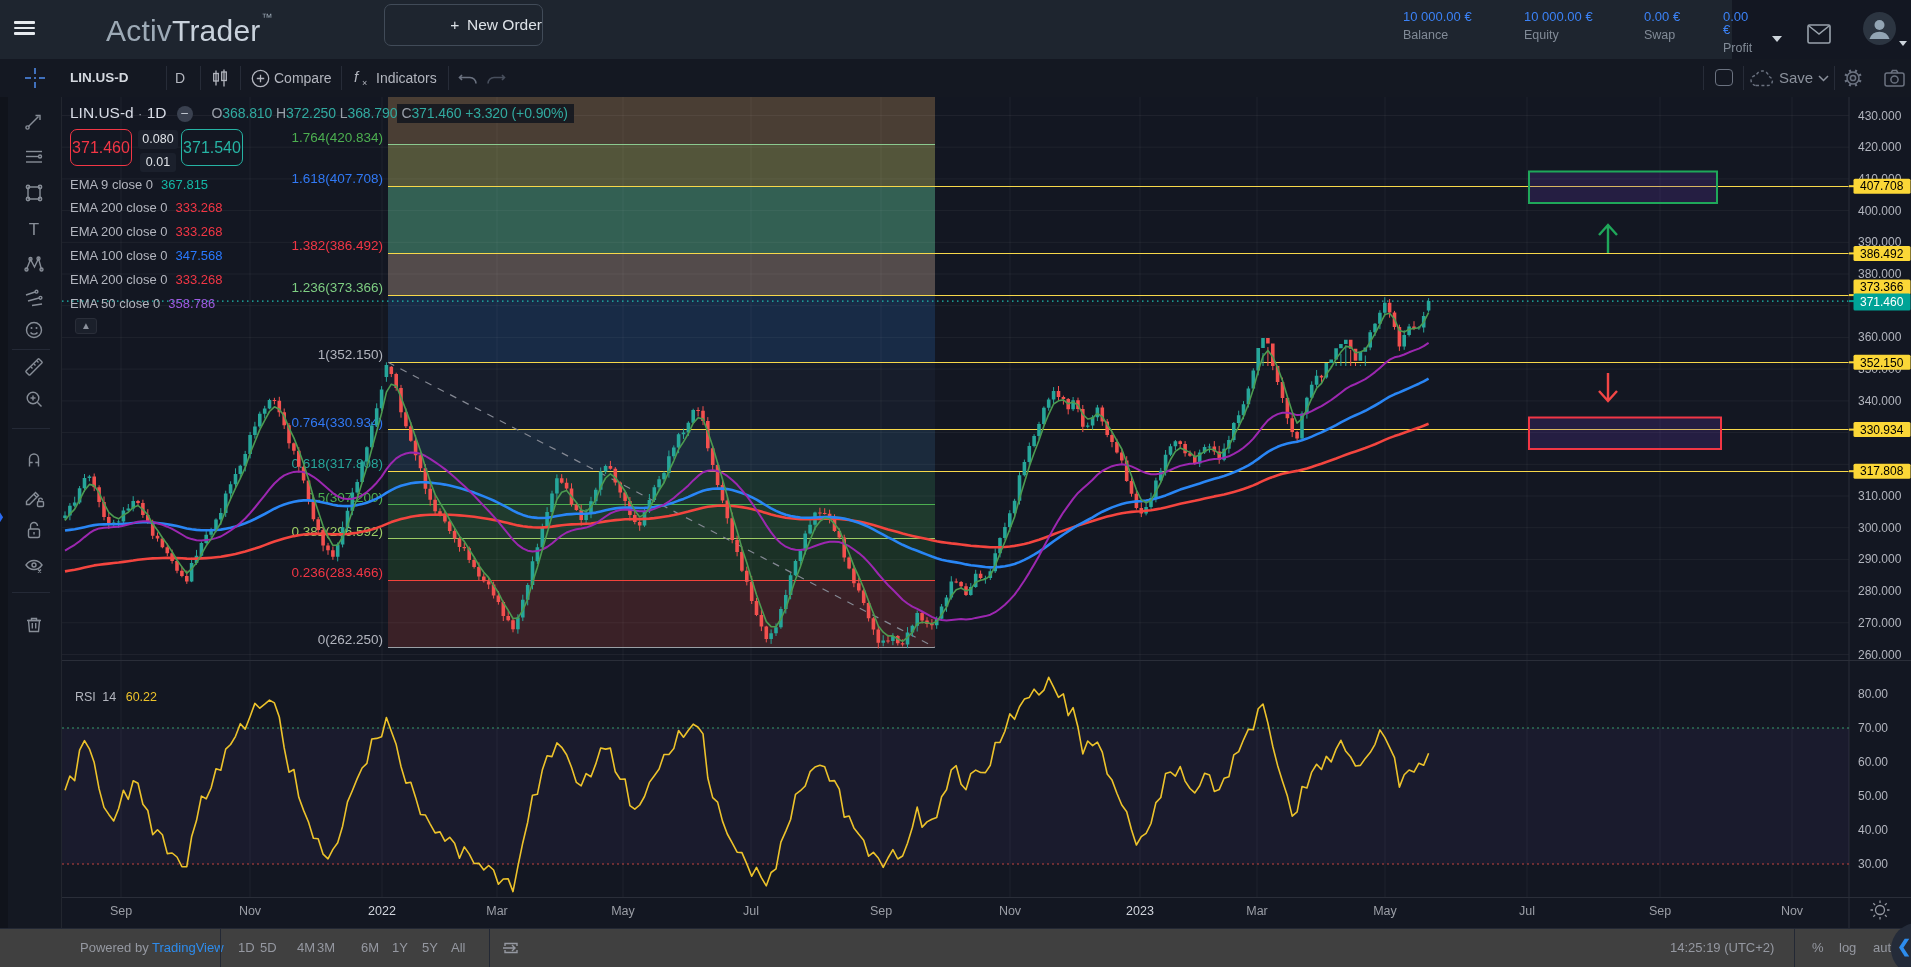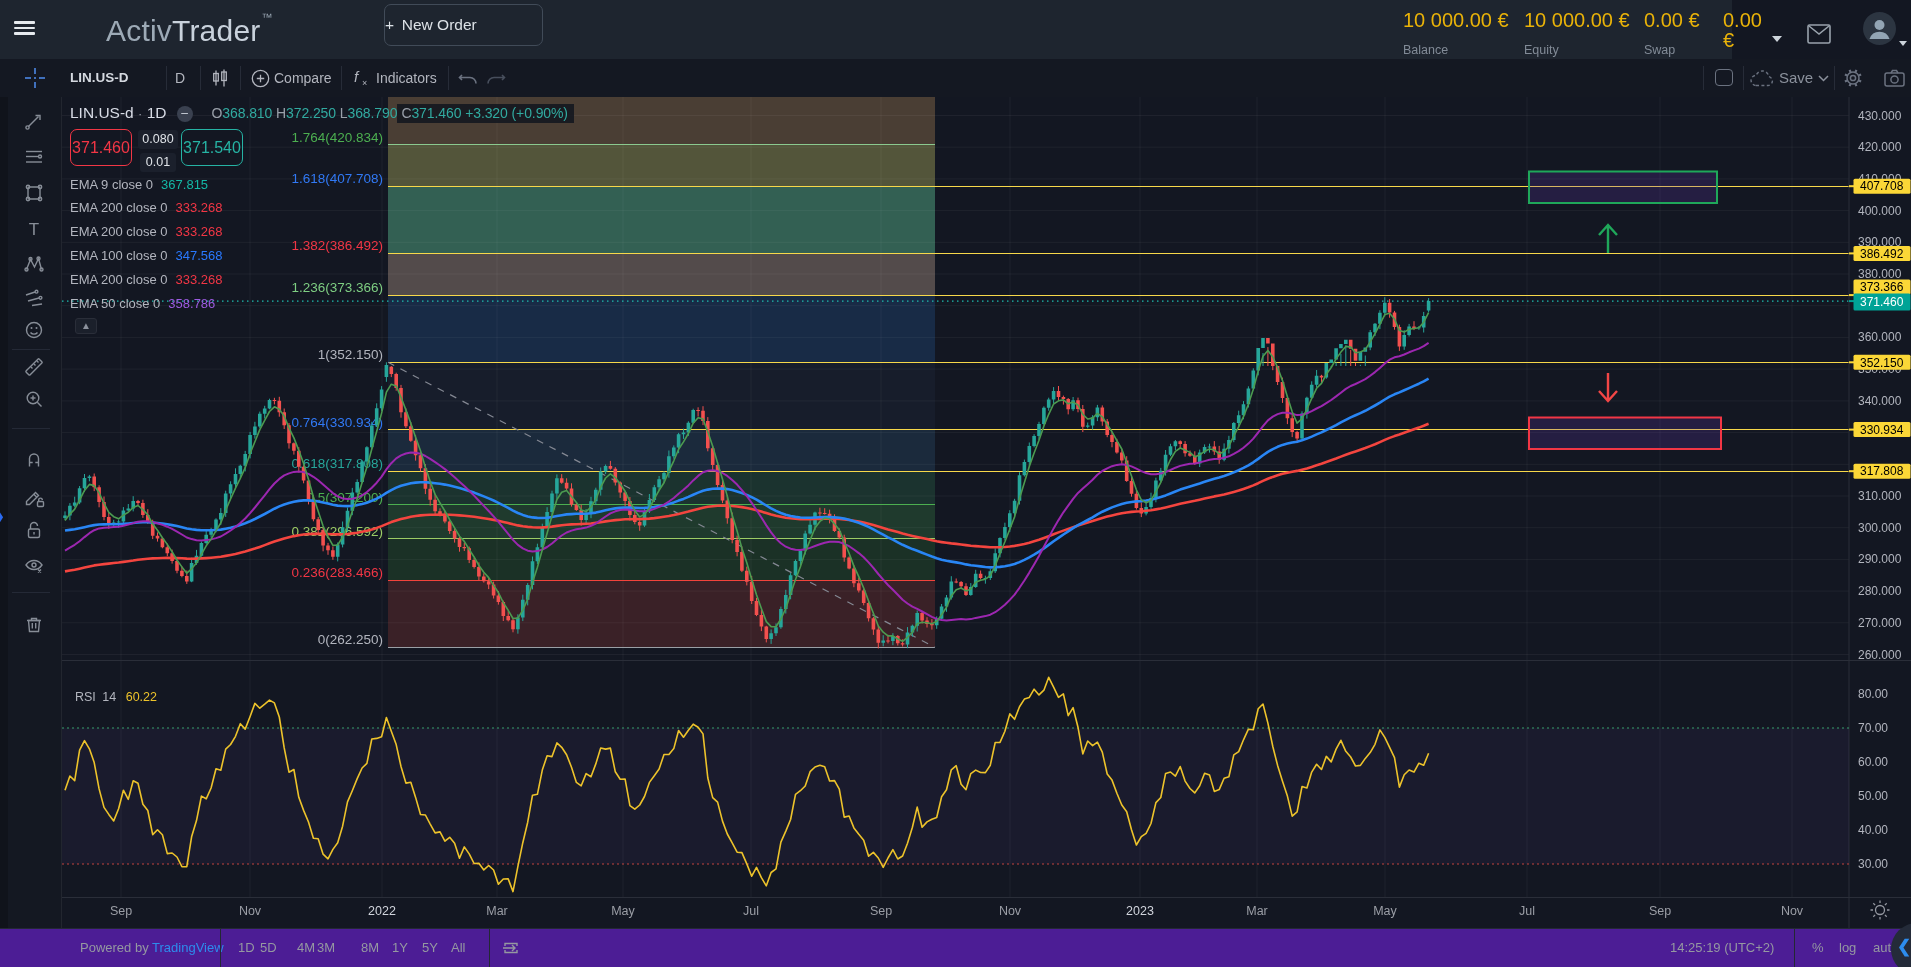--- a/index.html
+++ b/index.html
@@ -2,43 +2,43 @@
 <html><head><meta charset="utf-8"><title>ActivTrader</title><style>
 *{margin:0;padding:0;box-sizing:border-box;font-family:"Liberation Sans",sans-serif}
 html,body{width:1911px;height:967px;overflow:hidden;background:#131722}
 #app{position:relative;width:1911px;height:967px}
 .topbar{position:absolute;left:0;top:0;width:1732px;height:59px;background:#1e252f}
 .burger{position:absolute;left:14px;top:21px;width:21px;height:14px}
 .burger div{height:2.6px;background:#e6eaee;border-radius:1px;margin-bottom:3.1px}
 .logo{position:absolute;left:106px;top:11px;font-size:30px;font-weight:400;letter-spacing:0.2px;color:#9daab6}
 .logo b{font-weight:400;color:#c9d2dc}
 .logo sup{font-size:11px;color:#9daab6;vertical-align:20px;margin-left:1px}
-.neworder{position:absolute;left:384px;top:4px;width:159px;height:42px;border:1px solid #414b58;border-radius:7px;color:#dde2e7;font-size:15.5px;text-align:left;line-height:40px}
+.neworder{position:absolute;left:384px;top:4px;width:159px;height:42px;border:1px solid #414b58;border-radius:7px;color:#dde2e7;font-size:15.5px;text-align:right;line-height:40px}
 .stat{position:absolute;top:10px;line-height:1}
-.stat .v{font-size:20px;color:#eab308;margin-bottom:14px}
+.stat .v{font-size:13px;color:#3b82f6;margin-bottom:6px}
 .stat .l{font-size:12.5px;color:#828b97}
 .caret{position:absolute;width:0;height:0;border-left:5px solid transparent;border-right:5px solid transparent;border-top:6px solid #cdd4db}
 .toolbar2{position:absolute;left:0;top:59px;width:1911px;height:38px;background:#141822}
 .t2sep{position:absolute;top:7px;width:1px;height:24px;background:#272c38}
 .t2txt{position:absolute;top:0;height:38px;line-height:38px;font-size:14px;color:#b2b5be}
 .lefttool{position:absolute;left:0;top:97px;width:62px;height:831px;background:#141822;border-right:1px solid #22262f}
 .lefttool .edge{position:absolute;left:0;top:0;width:8px;height:831px;background:#10131b}
 .ticon{position:absolute;left:23px}
 .tsep{position:absolute;left:12px;width:38px;height:1px;background:#242936}
 .legend{position:absolute;left:70px;top:104px;z-index:5}
 .l1{font-size:15.5px;color:#d8dce6;white-space:nowrap}
 .l1 .dim{color:#9aa0aa}.l1 .tv{color:#31aaa0}
 .l1 .ohlc{font-size:14px;letter-spacing:-0.1px}
 .mcirc{display:inline-block;width:16px;height:16px;border-radius:8px;background:#3a4150;color:#cfd5de;font-size:12px;line-height:15px;text-align:center;vertical-align:1px;margin:0 8px 0 10px}
 .pbox{position:absolute;top:25px;width:62px;height:37px;border-radius:7px;border:1px solid;font-size:16px;text-align:center;line-height:35px}
 .spread{position:absolute;background:#1b202c;border-radius:3px;color:#dfe3e8;font-size:12.5px;text-align:center}
 .emarow{position:absolute;left:0;white-space:nowrap;font-size:13px;color:#b2b5be}
 .emarow b{font-weight:400;margin-left:8px}
 .collapse{position:absolute;left:5px;top:214px;width:22px;height:16px;background:#1b202b;border:1px solid #2a2e39;border-radius:3px;color:#8b919c;font-size:10px;text-align:center;line-height:14px}
-.bottombar{position:absolute;left:0;top:928px;width:1911px;height:39px;background:#4c1d95;border-top:1px solid #232834}
+.bottombar{position:absolute;left:0;top:928px;width:1911px;height:39px;background:#404040;border-top:1px solid #232834}
 .bb{position:absolute;top:0;height:38px;line-height:38px;font-size:13px;color:#9598a1;white-space:nowrap}
 .bbsep{position:absolute;top:0;width:1px;height:38px;background:#232834}
 .corner{position:absolute;left:1891px;top:-6px;width:52px;height:52px;border-radius:50%;background:#242b39}
 .corner span{position:absolute;left:6px;top:13px;color:#2d8ced;font-size:17px;font-weight:700}
 .objtree{position:absolute;left:-7px;top:508px;color:#2a6bf3;font-size:14px;font-weight:700}
 </style></head><body>
 <div id="app">
 
 <div class="topbar">
  <div class="burger">
@@ -393,21 +393,21 @@
  <div class="collapse">▲</div>
 </div>
 
 <div class="bottombar">
  <div class="bb" style="left:80px">Powered by <span style="color:#2d8ced">TradingView</span></div>
  <div class="bbsep" style="left:220px"></div>
  <div class="bb" style="left:238px">1D</div>
       <div class="bb" style="left:260px">5D</div>
  <div class="bb" style="left:297px">4M</div>
       <div class="bb" style="left:317px">3M</div>
- <div class="bb" style="left:361px">8M</div>
+ <div class="bb" style="left:361px">6M</div>
       <div class="bb" style="left:392px">1Y</div>
  <div class="bb" style="left:422px">5Y</div>
       <div class="bb" style="left:451px">All</div>
  <div class="bbsep" style="left:489px"></div>
  <svg style="position:absolute;left:502px;top:11px" width="18" height="16" viewBox="0 0 18 16" stroke="#9598a1" fill="none" stroke-width="1.4">
         <path d="M3 6V3.5h12V6M3 10v2.5h12V10"></path>
         <path d="M1 8h12M10 5l3 3-3 3"></path>
       </svg>
  <div class="bb" style="left:1670px">14:25:19 (UTC+2)</div>
  <div class="bbsep" style="left:1794px"></div>

